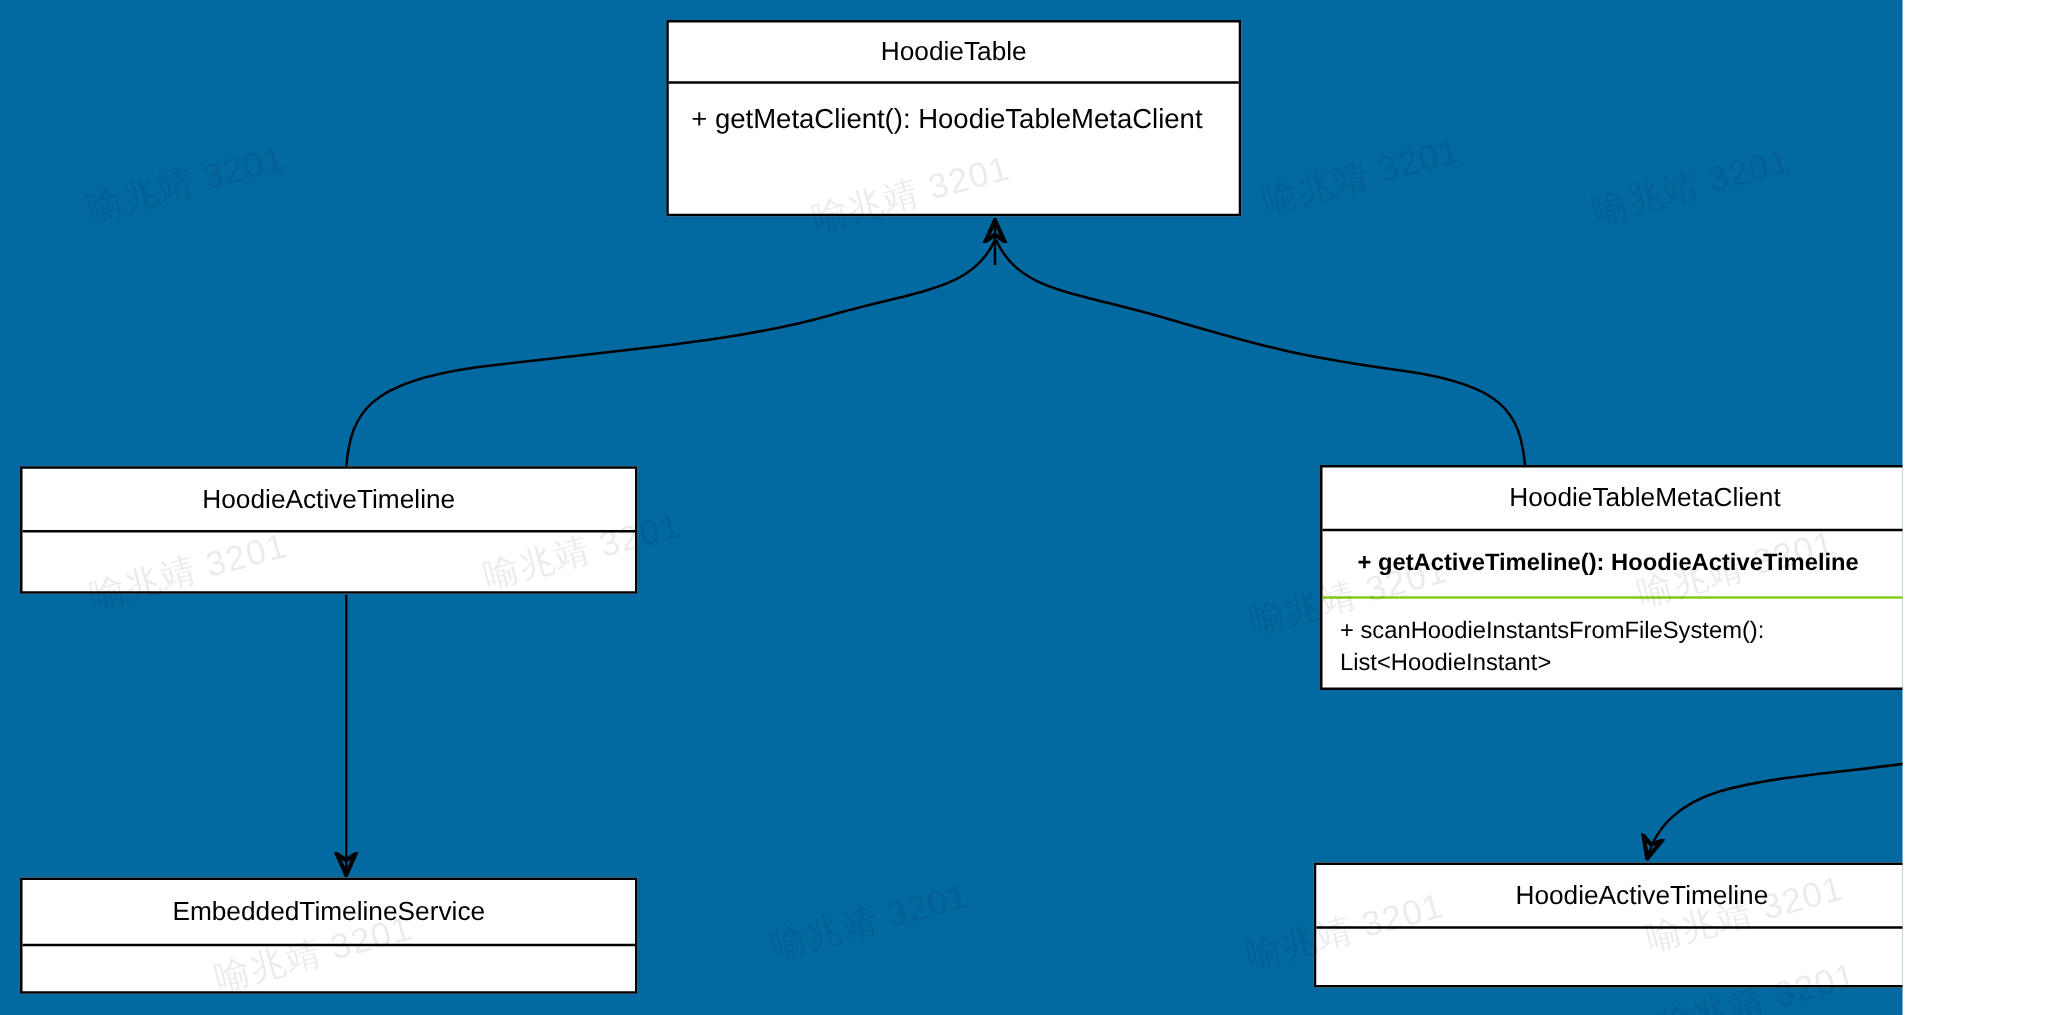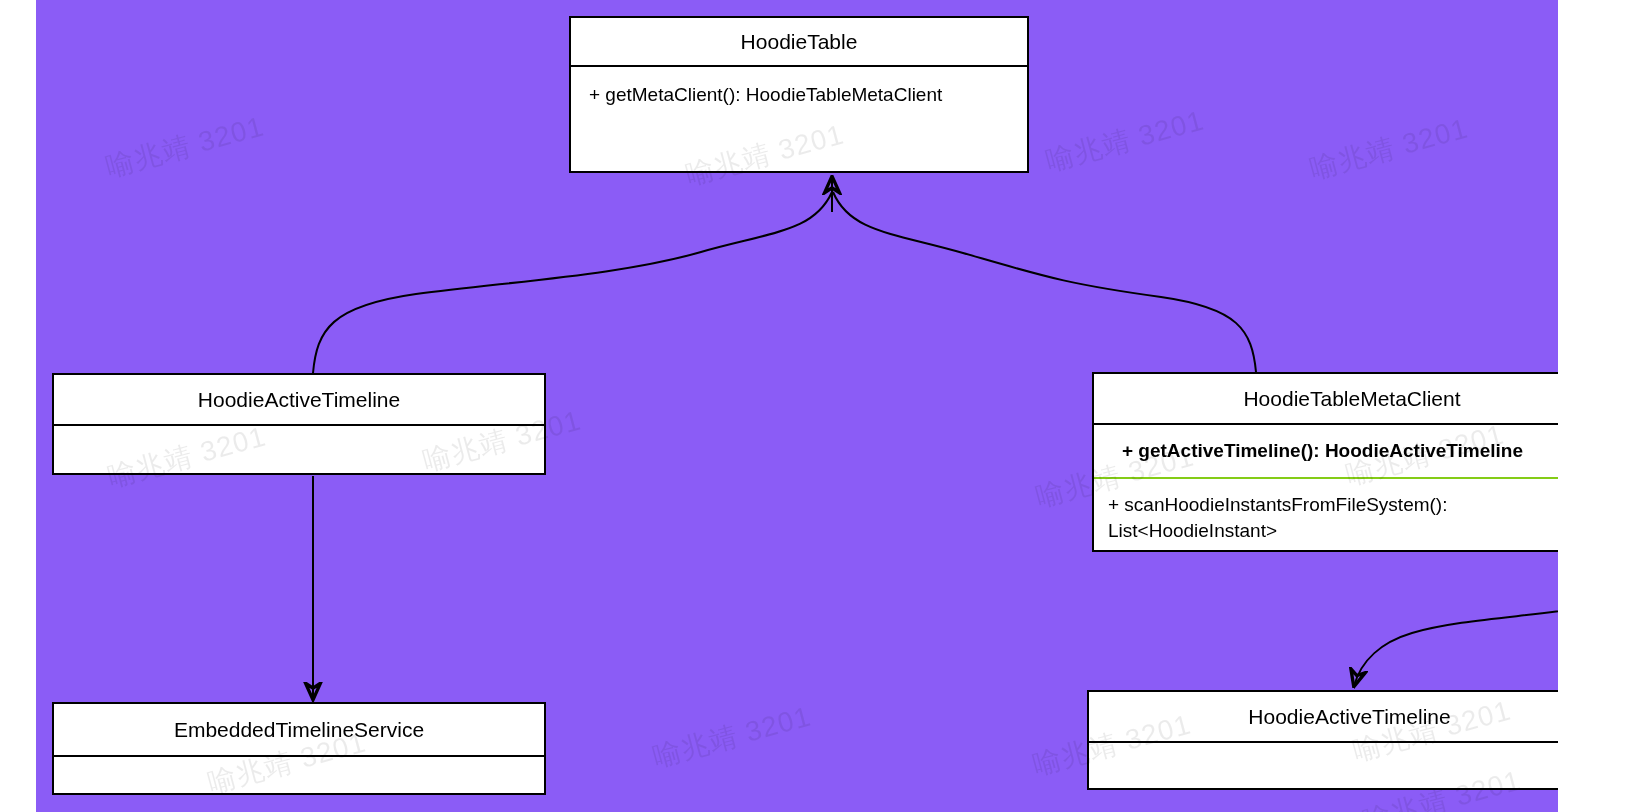--- a/index.html
+++ b/index.html
@@ -1,24 +1,24 @@
 <!DOCTYPE html>
 <html><head>
 <meta charset="utf-8">
 <style>
   html,body{margin:0;padding:0;background:#ffffff;}
-  .canvas{position:relative;width:1522px;height:812px;background:#8b5cf6;overflow:hidden;
-          font-family:"Liberation Sans","DejaVu Sans",sans-serif;color:#000;margin-left:36px;}
+  .canvas{position:relative;width:1522px;height:812px;background:#0369a1;overflow:hidden;
+          font-family:"Liberation Sans","DejaVu Sans",sans-serif;color:#000;}
   .uml-class{position:absolute;box-sizing:border-box;background:#ffffff;border:2px solid #000;z-index:1;}
   .uml-title{box-sizing:border-box;border-bottom:2px solid #000;display:flex;align-items:center;
              justify-content:center;font-size:21px;white-space:nowrap;}
   .uml-row{box-sizing:border-box;display:flex;align-items:center;font-size:19px;padding-left:14px;}
   .uml-row.divided{border-bottom:2px solid #84cc16;padding-left:28px;}
   .uml-row.bold{font-weight:700;}
-  .uml-methods{box-sizing:border-box;font-size:19px;}
+  .uml-methods{box-sizing:border-box;font-size:22px;}
   .uml-method{line-height:22px;}
   .uml-wraptext{box-sizing:border-box;font-size:19px;line-height:26px;padding:13px 14px 0;}
   .edges{position:absolute;left:0;top:0;z-index:5;pointer-events:none;}
   .edges path{fill:none;stroke:#000;stroke-width:2;}
   .wm{position:absolute;z-index:10;font-size:28px;white-space:nowrap;color:rgba(0,0,0,0.08);
       transform:rotate(-15deg);pointer-events:none;letter-spacing:1px;}
 </style>
 </head>
 <body>
 

